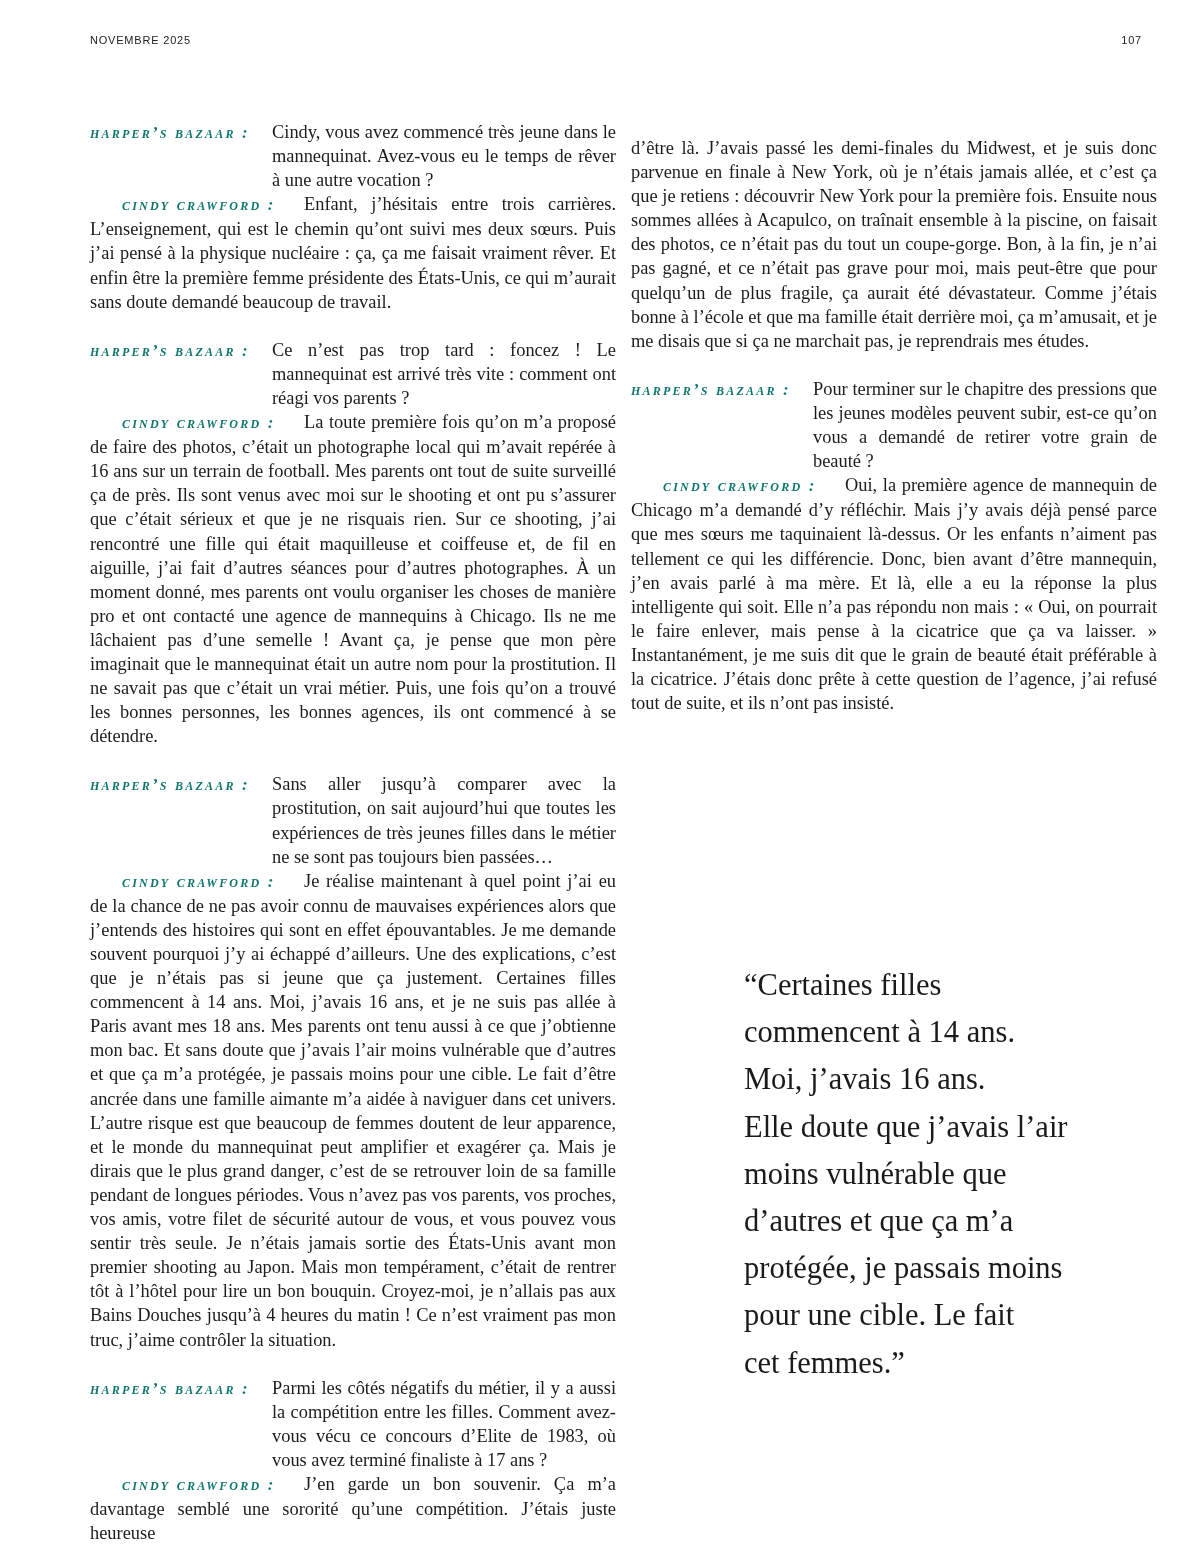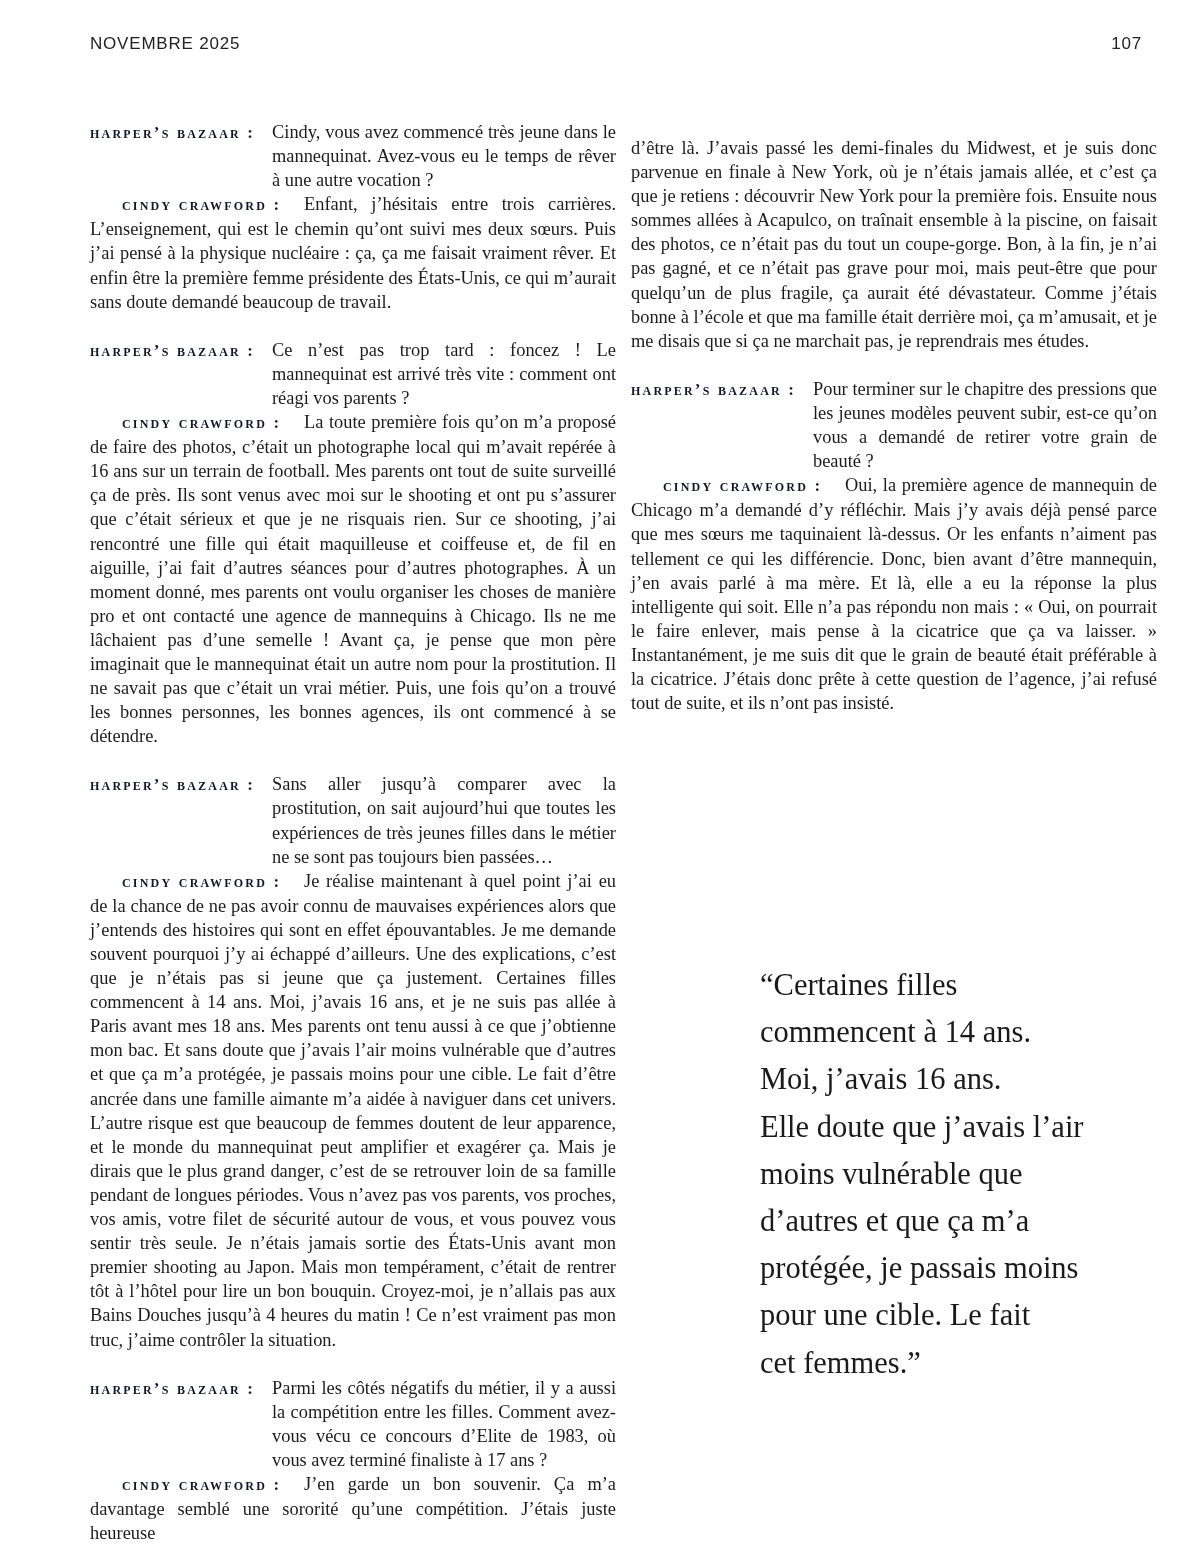--- a/index.html
+++ b/index.html
@@ -1,32 +1,32 @@
 <!DOCTYPE html>
 <html><head>
 <meta charset="utf-8">
 <style>
   html, body { margin:0; padding:0; background:#ffffff; }
   body { width:1200px; height:1565px; position:relative; overflow:hidden; color:#1a1a1a; }
-  .folio { position:absolute; top:34px; font-family:"Liberation Sans", sans-serif; font-size:17px; letter-spacing:0.8px; color:#222; }
+  .folio { position:absolute; top:34px; font-family:"Liberation Sans", sans-serif; font-size:11px; letter-spacing:0.8px; color:#222; }
   .folio.left { left:90px; }
   .folio.right { right:58px; }
   .col { position:absolute; font-family:"Liberation Serif", serif; font-size:18.4px; line-height:24.1px; color:#1c1c1c; }
   .col.left { left:90px; top:120px; width:526px; }
   .col.right { left:631px; top:136px; width:526px; }
   .block { margin:0; }
   .gap { height:24px; }
   .qa { position:relative; }
-  .speaker { font-family:"Liberation Serif", serif; font-variant:small-caps; text-transform:lowercase; font-size:17px; letter-spacing:2.2px; font-weight:bold; color:#0f172a; }
+  .speaker { font-family:"Liberation Serif", serif; font-variant:small-caps; text-transform:lowercase; font-size:17px; letter-spacing:2.2px; font-weight:bold; color:#0f766e;font-style:italic; }
   .q { display:grid; grid-template-columns:182px 1fr; }
   .q .speaker { padding-top:1px; }
   .q .text { text-align:justify; }
   .a { text-align:justify; }
   .a .speaker { display:inline-block; width:182px;margin-left:32px; }
-  .pullquote { position:absolute; left:760px; top:962px; width:410px; font-family:"Liberation Serif", serif; font-size:30.5px; line-height:47.2px; color:#1a1a1a; }
+  .pullquote { position:absolute; left:744px; top:962px; width:410px; font-family:"Liberation Serif", serif; font-size:30.5px; line-height:47.2px; color:#1a1a1a; }
   .pullquote span { display:block; white-space:nowrap; }
 </style>
 </head>
 <body>
 
 <div class="folio left">NOVEMBRE 2025</div>
 <div class="folio right">107</div>
 
 <div class="col left">
   <div class="qa">

